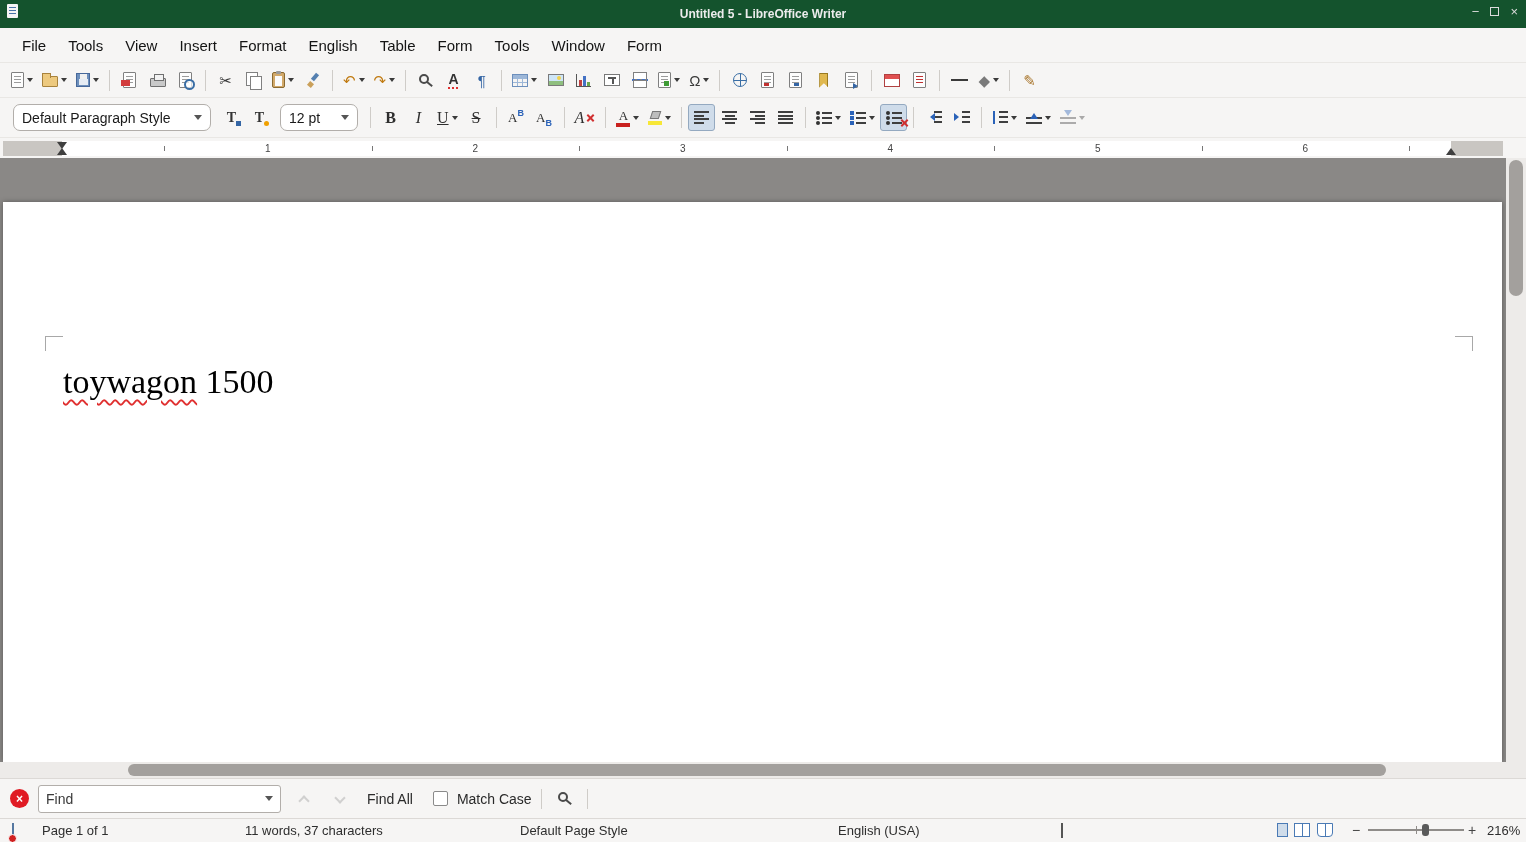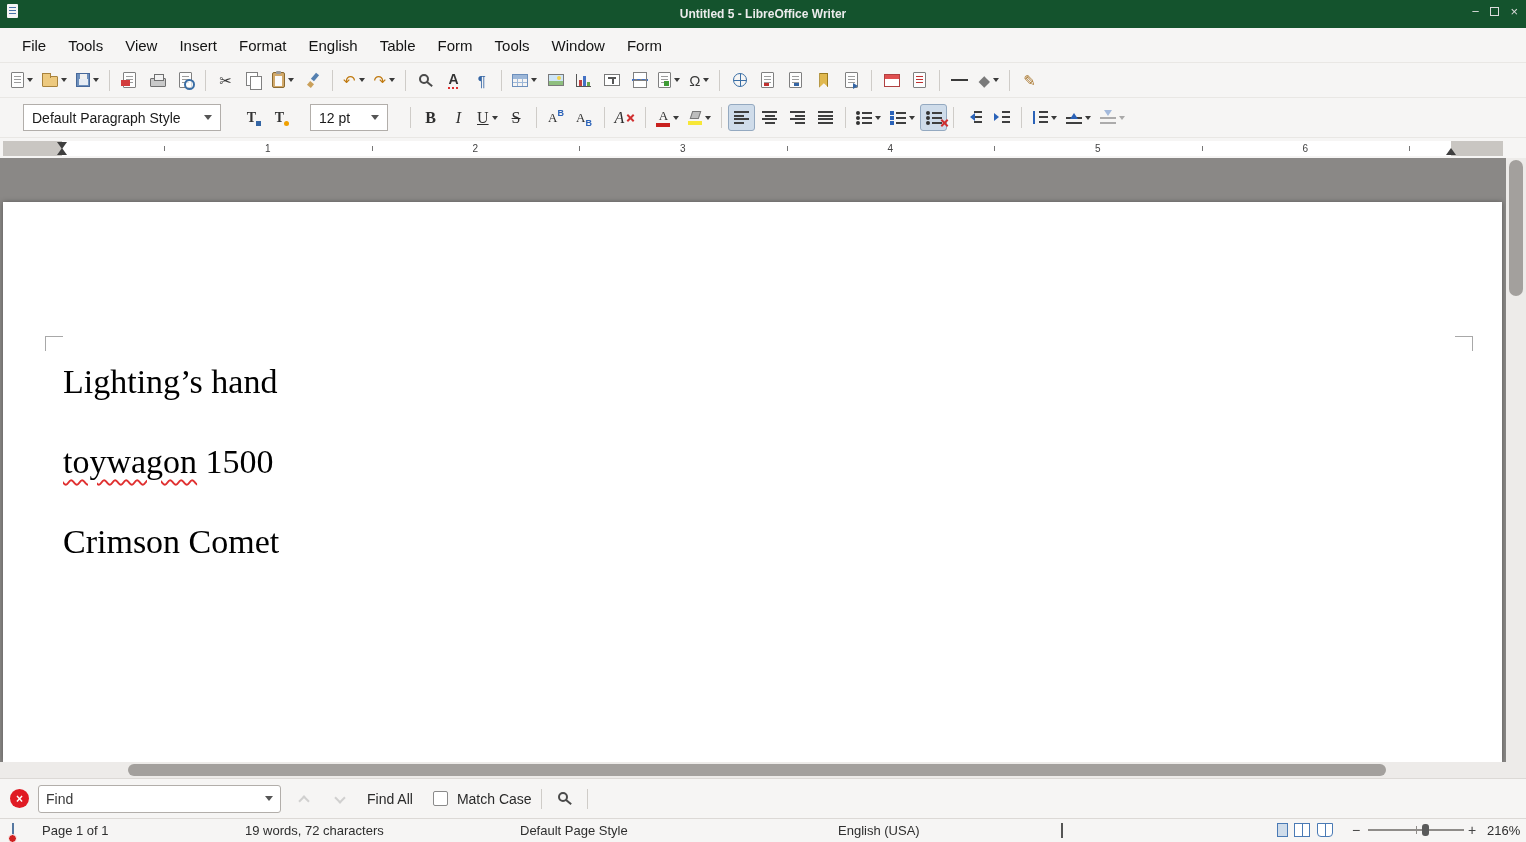--- a/index.html
+++ b/index.html
@@ -23,21 +23,21 @@
 .tb1{height:35px;gap:1px;border-top:1px solid #e9e7e4}
 .tb2{height:40px;gap:1px;border-top:1px solid #e9e7e4}
 .tb{height:27px;min-width:27px;padding:0 3px;display:inline-flex;align-items:center;justify-content:center;border-radius:3px;border:1px solid transparent;position:relative;flex:none}
 .tb.active{background:#cfdcea;border-color:#94a9c0}
 .tb.dis{opacity:.4}
 .sep{width:1px;height:21px;background:#cfccc8;margin:0 5px;flex:none}
 .dd{width:0;height:0;border-left:3.5px solid transparent;border-right:3.5px solid transparent;border-top:4px solid #3a3a3a;margin-left:3px}
 .g{font-size:15px;color:#3a3a3a;line-height:1}
 .amber{color:#c07a10}.amber2{color:#a8742a}.blue{color:#3465a4}.gray{color:#7a7a7a}
 
-.combo{height:27px;background:#fff;border:1px solid #b2aeaa;border-radius:0;display:flex;align-items:center;justify-content:space-between;gap:6px;padding:0 8px;font-size:14px;color:#1a1a1a;flex:none;margin:0 16px}
+.combo{height:27px;background:#fff;border:1px solid #b2aeaa;border-radius:7px;display:flex;align-items:center;justify-content:space-between;gap:6px;padding:0 8px;font-size:14px;color:#1a1a1a;flex:none;margin:0 6px}
 .cdd{width:0;height:0;border-left:4px solid transparent;border-right:4px solid transparent;border-top:5px solid #555;flex:none}
 
 
 .doc{width:13px;height:16px;background:#fdfdfd;border:1px solid #808080;border-radius:1px;position:relative}
 .doc.lines:before{content:"";position:absolute;left:2px;right:2px;top:3px;height:9px;background:repeating-linear-gradient(#9b9b9b 0 1px,transparent 1px 3px)}
 .doc.pdf:after{content:"";position:absolute;left:-3px;bottom:1px;width:9px;height:6px;background:#d23c3c}
 .doc.prev:after{content:"";position:absolute;right:-4px;bottom:-3px;width:7px;height:7px;border:2px solid #3a6ea5;border-radius:50%;background:rgba(255,255,255,.7)}
 .doc.fieldgreen:after{content:"";position:absolute;right:1px;bottom:1px;width:5px;height:5px;background:#3f9c35}
 .doc.notered:after{content:"";position:absolute;left:2px;bottom:1px;width:5px;height:3px;background:#c03030}
 .doc.noteblue:after{content:"";position:absolute;right:2px;bottom:1px;width:5px;height:3px;background:#3465a4}
@@ -491,23 +491,21 @@
         <span class="ruler-tick" style="left: 1198.75px;"></span>
         <span class="ruler-tick" style="left: 1406.25px;"></span>
       </div>
   </div>
 
   <div class="docarea">
     <div class="page">
       <span class="crop tl"></span>
       <span class="crop tr"></span>
       <div class="textblock">
-        <p class="para">Lighting’s hand</p>
         <p class="para"><span class="misspelled">toywagon</span><span> 1500</span></p>
-        <p class="para">Crimson Comet</p>
       </div>
     </div>
     <div class="vscroll">
       <div class="vthumb"></div>
     </div>
   </div>
 
   <div class="hscroll">
     <div class="hthumb"></div>
   </div>
@@ -530,21 +528,21 @@
     <span class="fsep"></span>
     <span class="tb">
         <span class="mag"></span>
       </span>
     <span class="fsep"></span>
   </div>
 
   <div class="statusbar">
     <span class="sb sbfloppy" style="left:12px"></span>
     <span class="sb" style="left:42px">Page 1 of 1</span>
-    <span class="sb" style="left:245px">19 words, 72 characters</span>
+    <span class="sb" style="left:245px">11 words, 37 characters</span>
     <span class="sb" style="left:520px">Default Page Style</span>
     <span class="sb" style="left:838px">English (USA)</span>
     <span class="sb ibeam" style="left:1055px"></span>
     <span class="sb vp active" style="left:1277px"></span>
     <span class="sb vp multi" style="left:1294px"></span>
     <span class="sb vp book" style="left:1317px"></span>
     <span class="sb zbtn" style="left:1352px">−</span>
     <span class="sb zslider" style="left:1368px">
       <span class="ztrack"></span>
       <span class="znotch"></span>

